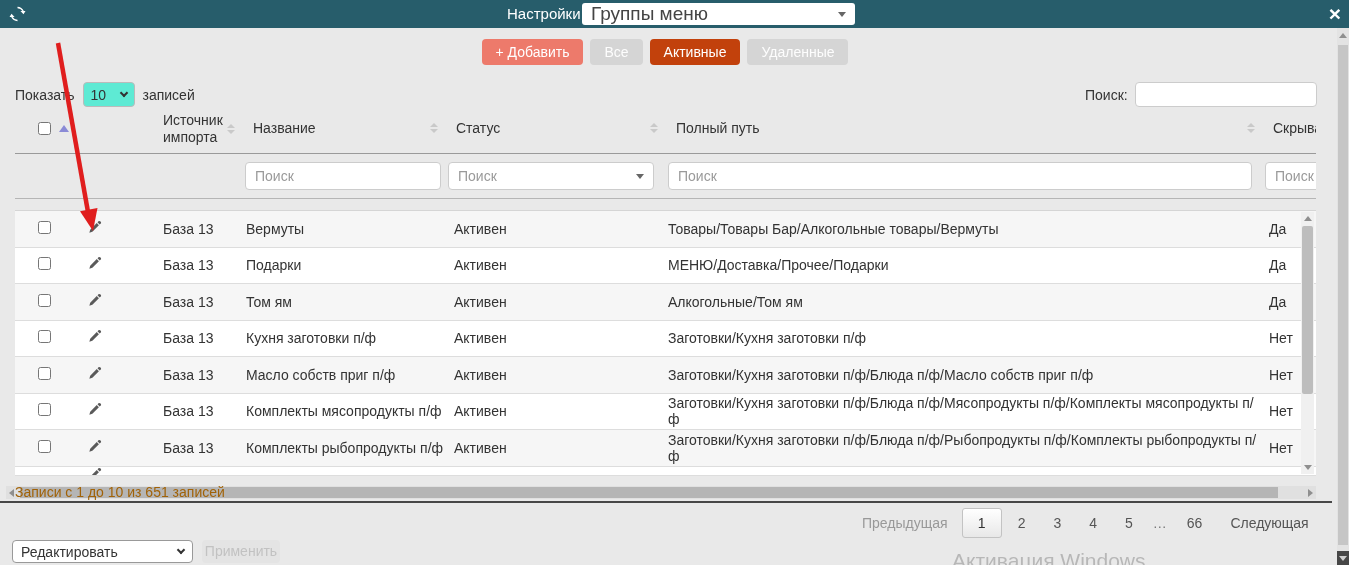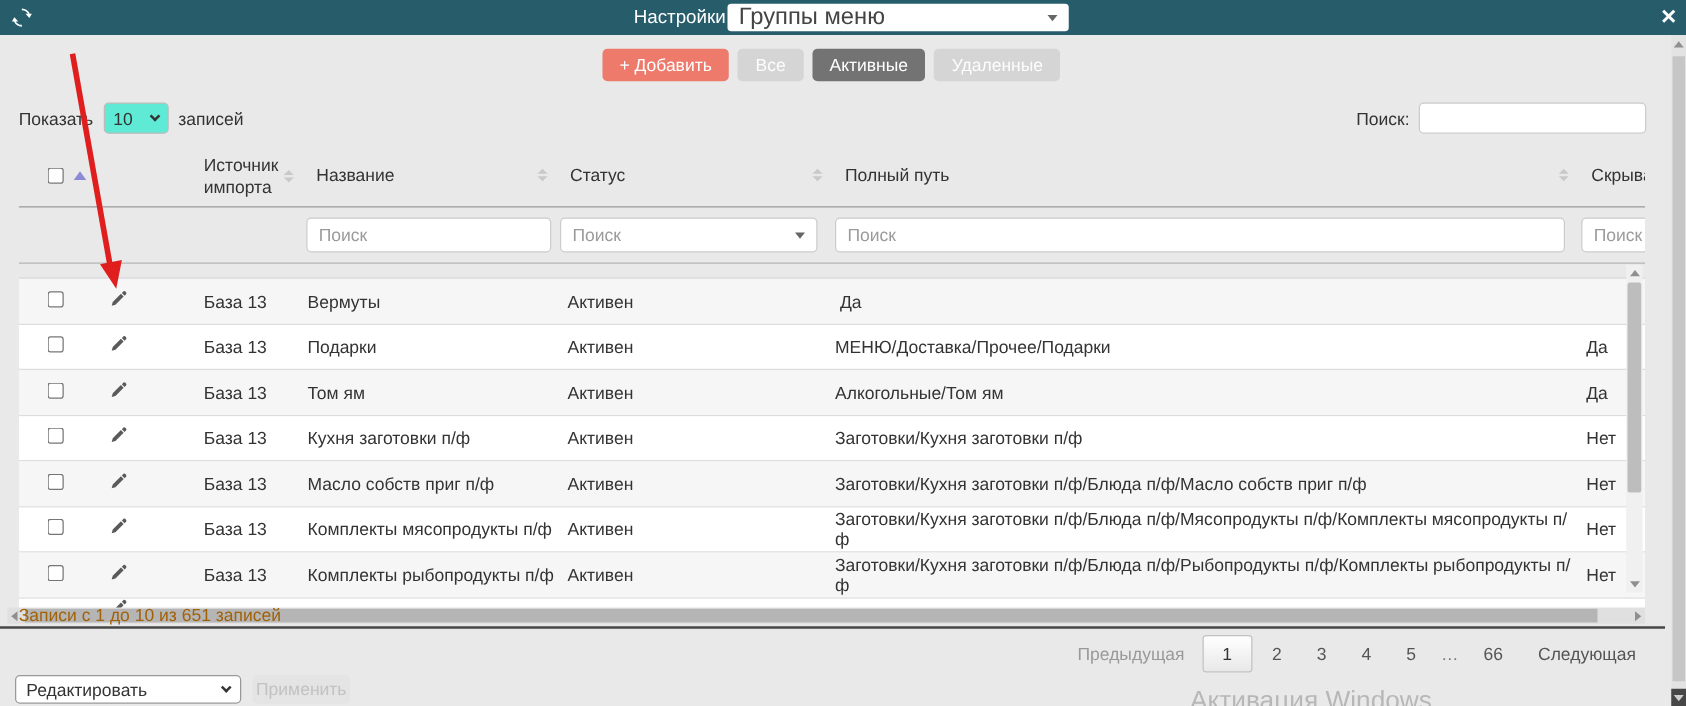--- a/index.html
+++ b/index.html
@@ -19,31 +19,31 @@
     padding:0 9px; font-size:19px; color:#444; cursor:pointer;
   }
   .caret-down { width:0; height:0; border-left:4px solid transparent; border-right:4px solid transparent; border-top:5px solid #666; }
   .close-btn { position:absolute; right:8px; top:1px; color:#fff; font-size:21px; font-weight:bold; cursor:pointer; line-height:26px; }
   
   .btn-row { position:absolute; top:39px; left:0; width:1330px; display:flex; justify-content:center; gap:7px; }
   .btn { height:26px; padding:0 14px; border:none; border-radius:4px; color:#fff; font-size:14px;
          font-family:"Liberation Sans", sans-serif; cursor:pointer; line-height:26px; }
   .btn-add { background:#ed7a6b; }
   .btn-gray { background:#d5d5d5; color:#fdfdfd; }
-  .btn-green { background:#737373; }
+  .btn-green { background:#c2410c; }
   
   .controls-left { position:absolute; top:82px; left:15px; display:flex; align-items:center; gap:8px; }
   .pagesize-select { width:52px; height:25px; background:#5eead4; border:1px solid #bbb; border-radius:4px;
     display:flex; align-items:center; justify-content:space-between; padding:0 7px; cursor:pointer; }
   .chev { width:6px; height:6px; border:solid #333; border-width:0 2px 2px 0; transform:rotate(45deg); margin-top:-3px; }
   .controls-right { position:absolute; top:82px; left:1085px; display:flex; align-items:center; gap:7px; }
   .search-input { width:182px; height:25px; border:1px solid #ccc; border-radius:4px; background:#fff;
     padding:0 8px; font-size:14px; font-family:"Liberation Sans", sans-serif; }
   
-  .table-wrap { position:absolute; top:116px; left:15px; width:1301px; overflow:hidden; }
+  .table-wrap { position:absolute; top:104px; left:15px; width:1301px; overflow:hidden; }
   .grid { display:grid; grid-template-columns:60px 88px 82px 203px 220px 597px 80px; align-items:center; }
   .thead { height:50px; border-bottom:1px solid #9a9a9a; }
   .th { display:flex; align-items:center; justify-content:space-between; padding-left:8px; padding-right:10px; line-height:1.2; }
   .th.no-pad { padding-left:0; }
   .sort-both { display:flex; flex-direction:column; gap:2px; flex:none; }
   .sort-both i { display:block; width:0; height:0; border-left:4px solid transparent; border-right:4px solid transparent; }
   .sort-both .up { border-bottom:4px solid #c9c9c9; }
   .sort-both .dn { border-top:4px solid #c9c9c9; }
   .sort-asc { width:0; height:0; border-left:5px solid transparent; border-right:5px solid transparent;
     border-bottom:7px solid #8a8ad6; margin-left:8px; }
@@ -201,20 +201,21 @@
     <div class="tbody">
 
       <div class="grid trow">
         <div class="check-cell"><input type="checkbox" style=""></div>
         <div><span class="pencil"><svg viewBox="0 0 16 16" width="15" height="15">
                 <path fill="#5a5a5a" d="M12.6 1a2 2 0 0 1 2.4 2.4l-1.5 1.4-2.3-2.3zM10.4 3.3l2.3 2.3-7 7-3.2.9.9-3.2z"></path>
               </svg></span></div>
         <div>База 13</div>
         <div class="cell-name">Вермуты</div>
         <div class="cell-status">Активен</div>
+        <div>Товары/Товары Бар/Алкогольные товары/Вермуты</div>
         <div class="cell-hide">Да</div>
       </div>
 
       <div class="grid trow">
         <div class="check-cell"><input type="checkbox" style=""></div>
         <div><span class="pencil"><svg viewBox="0 0 16 16" width="15" height="15">
                 <path fill="#5a5a5a" d="M12.6 1a2 2 0 0 1 2.4 2.4l-1.5 1.4-2.3-2.3zM10.4 3.3l2.3 2.3-7 7-3.2.9.9-3.2z"></path>
               </svg></span></div>
         <div>База 13</div>
         <div class="cell-name">Подарки</div>

